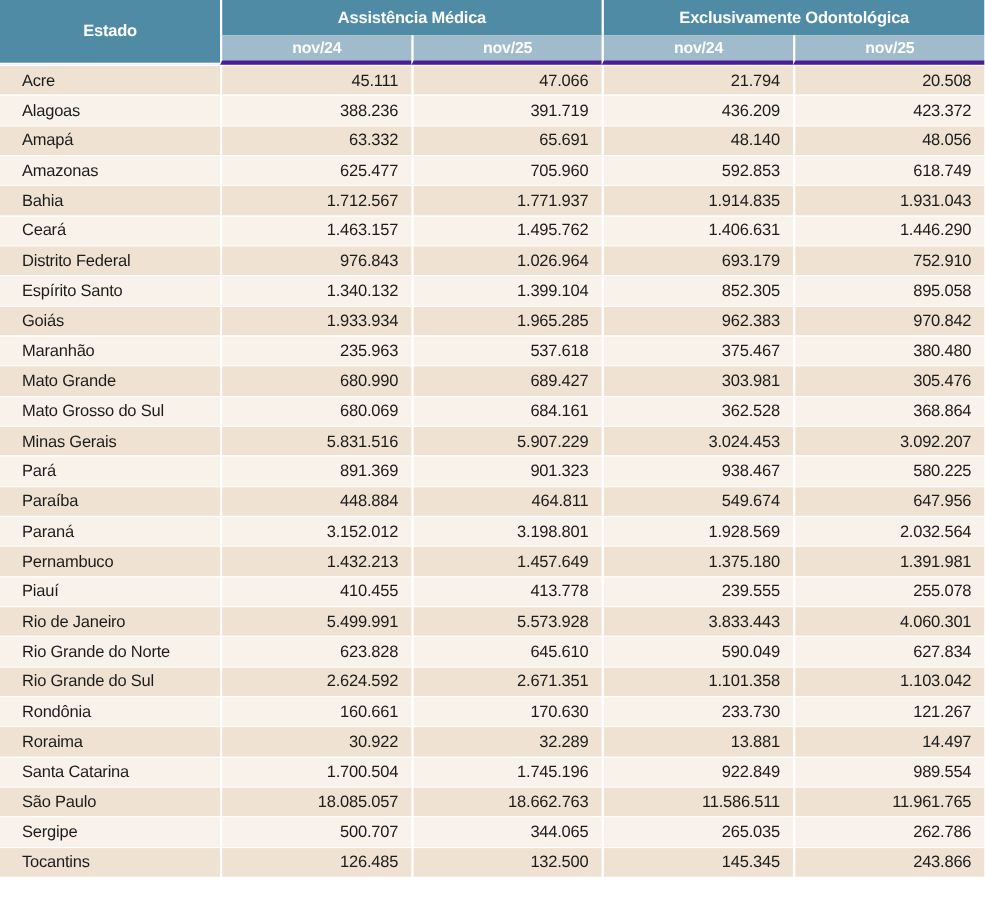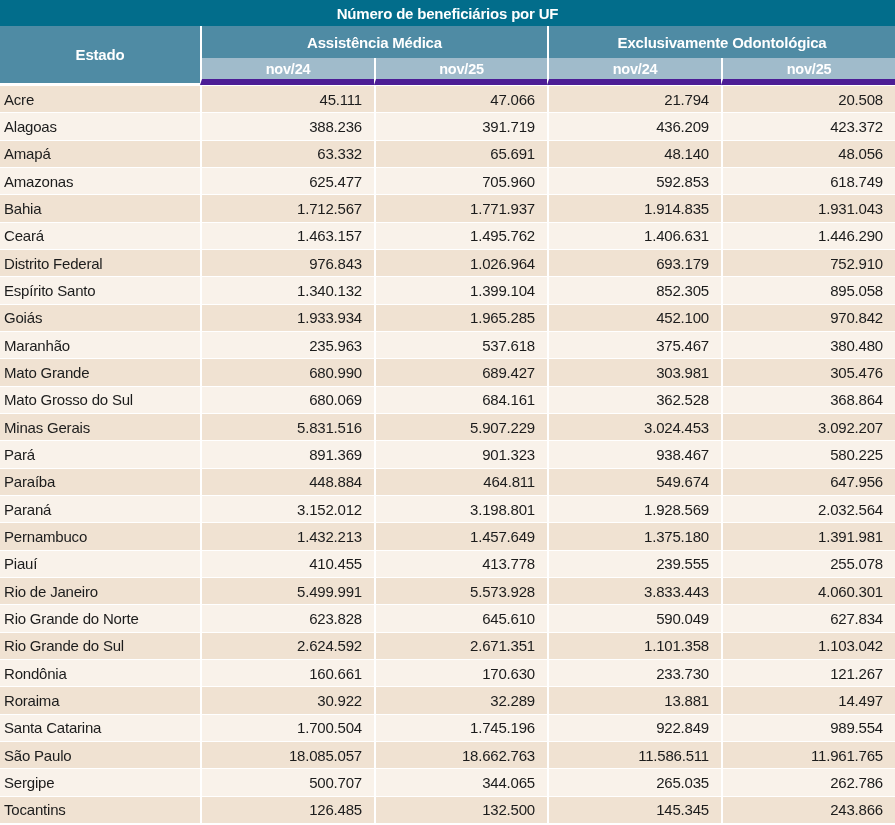--- a/index.html
+++ b/index.html
@@ -44,43 +44,42 @@
   }
   .group-th {
     background: #4F8BA4;
     height: 32px;
     font-size: 15px;
   }
   .sub-th {
     background: #A0BBCB;
     height: 27px;
     font-size: 14.5px;
-    border-bottom: 6px solid #4c1d95;
+    border-bottom: 4px solid #4c1d95;
   }
   .v-sep { border-left: 2px solid #ffffff; }
 
   tbody td {
     height: 27.33px;
     font-size: 15px;
     letter-spacing: -0.2px;
     color: #1C1C1C;
     border-top: 1px solid #ffffff;
     vertical-align: middle;
   }
   tbody tr:nth-child(odd)  td { background: #F0E2D2; }
   tbody tr:nth-child(even) td { background: #F9F2EA; }
-  td.state { text-align: left;  padding-left: 4px; }
+  td.state { text-align: left;  padding-left: 20px; }
   td.num   { text-align: right; padding-right: 12px; border-left: 2px solid #ffffff; }
 </style>
 </head>
 <body>
 
 <div class="sheet">
 
-  <div class="title-bar">Número de beneficiários por UF</div>
 
   <table>
     <colgroup>
       <col style="width:200px">
       <col style="width:174px">
       <col style="width:173px">
       <col style="width:174px">
       <col style="width:174px">
     </colgroup>
     <thead>
@@ -150,21 +149,21 @@
       <td class="state">Espírito Santo</td>
       <td class="num">1.340.132</td>
       <td class="num">1.399.104</td>
       <td class="num">852.305</td>
       <td class="num">895.058</td>
     </tr>
         <tr>
       <td class="state">Goiás</td>
       <td class="num">1.933.934</td>
       <td class="num">1.965.285</td>
-      <td class="num">452.100</td>
+      <td class="num">962.383</td>
       <td class="num">970.842</td>
     </tr>
         <tr>
       <td class="state">Maranhão</td>
       <td class="num">235.963</td>
       <td class="num">537.618</td>
       <td class="num">375.467</td>
       <td class="num">380.480</td>
     </tr>
         <tr>

